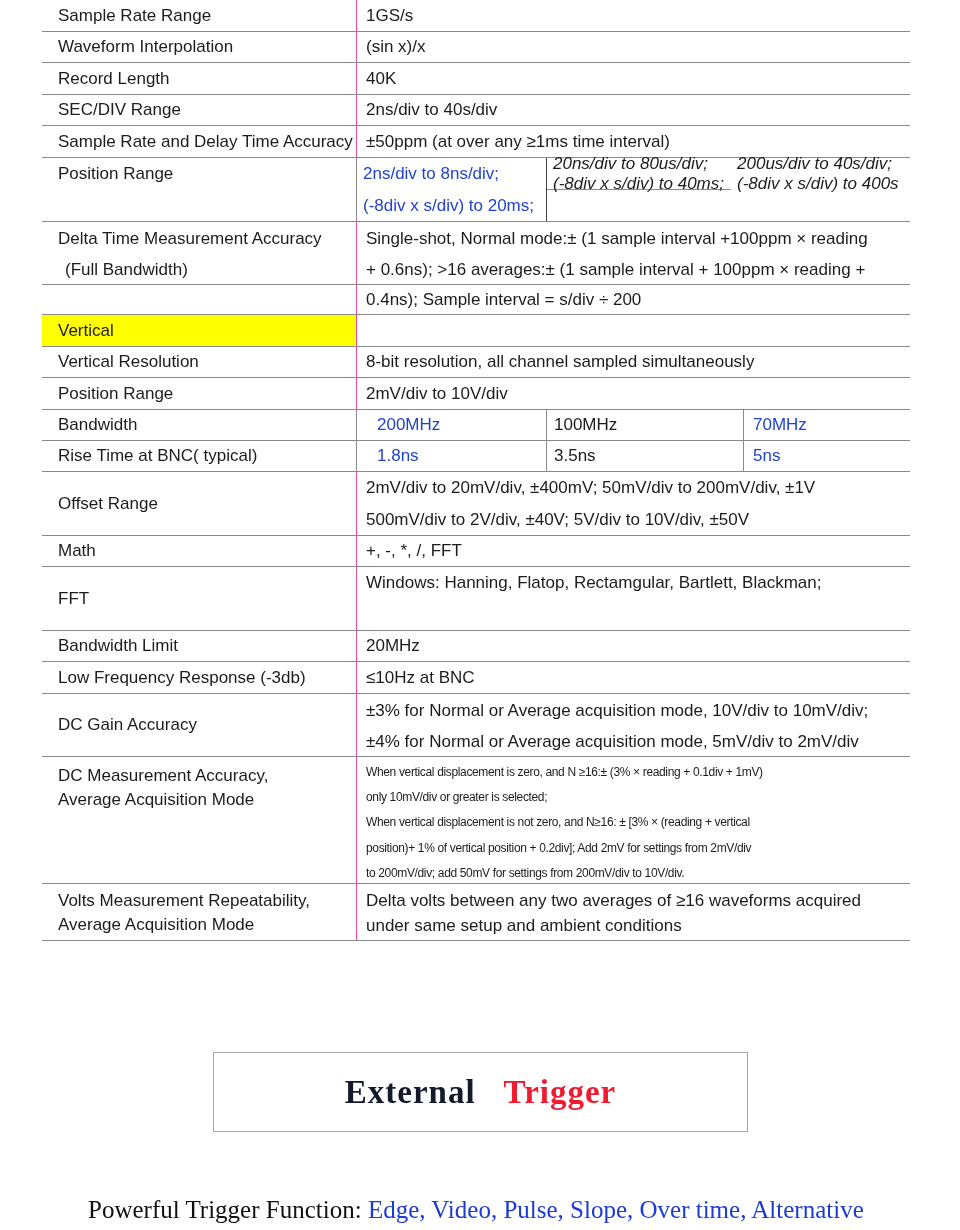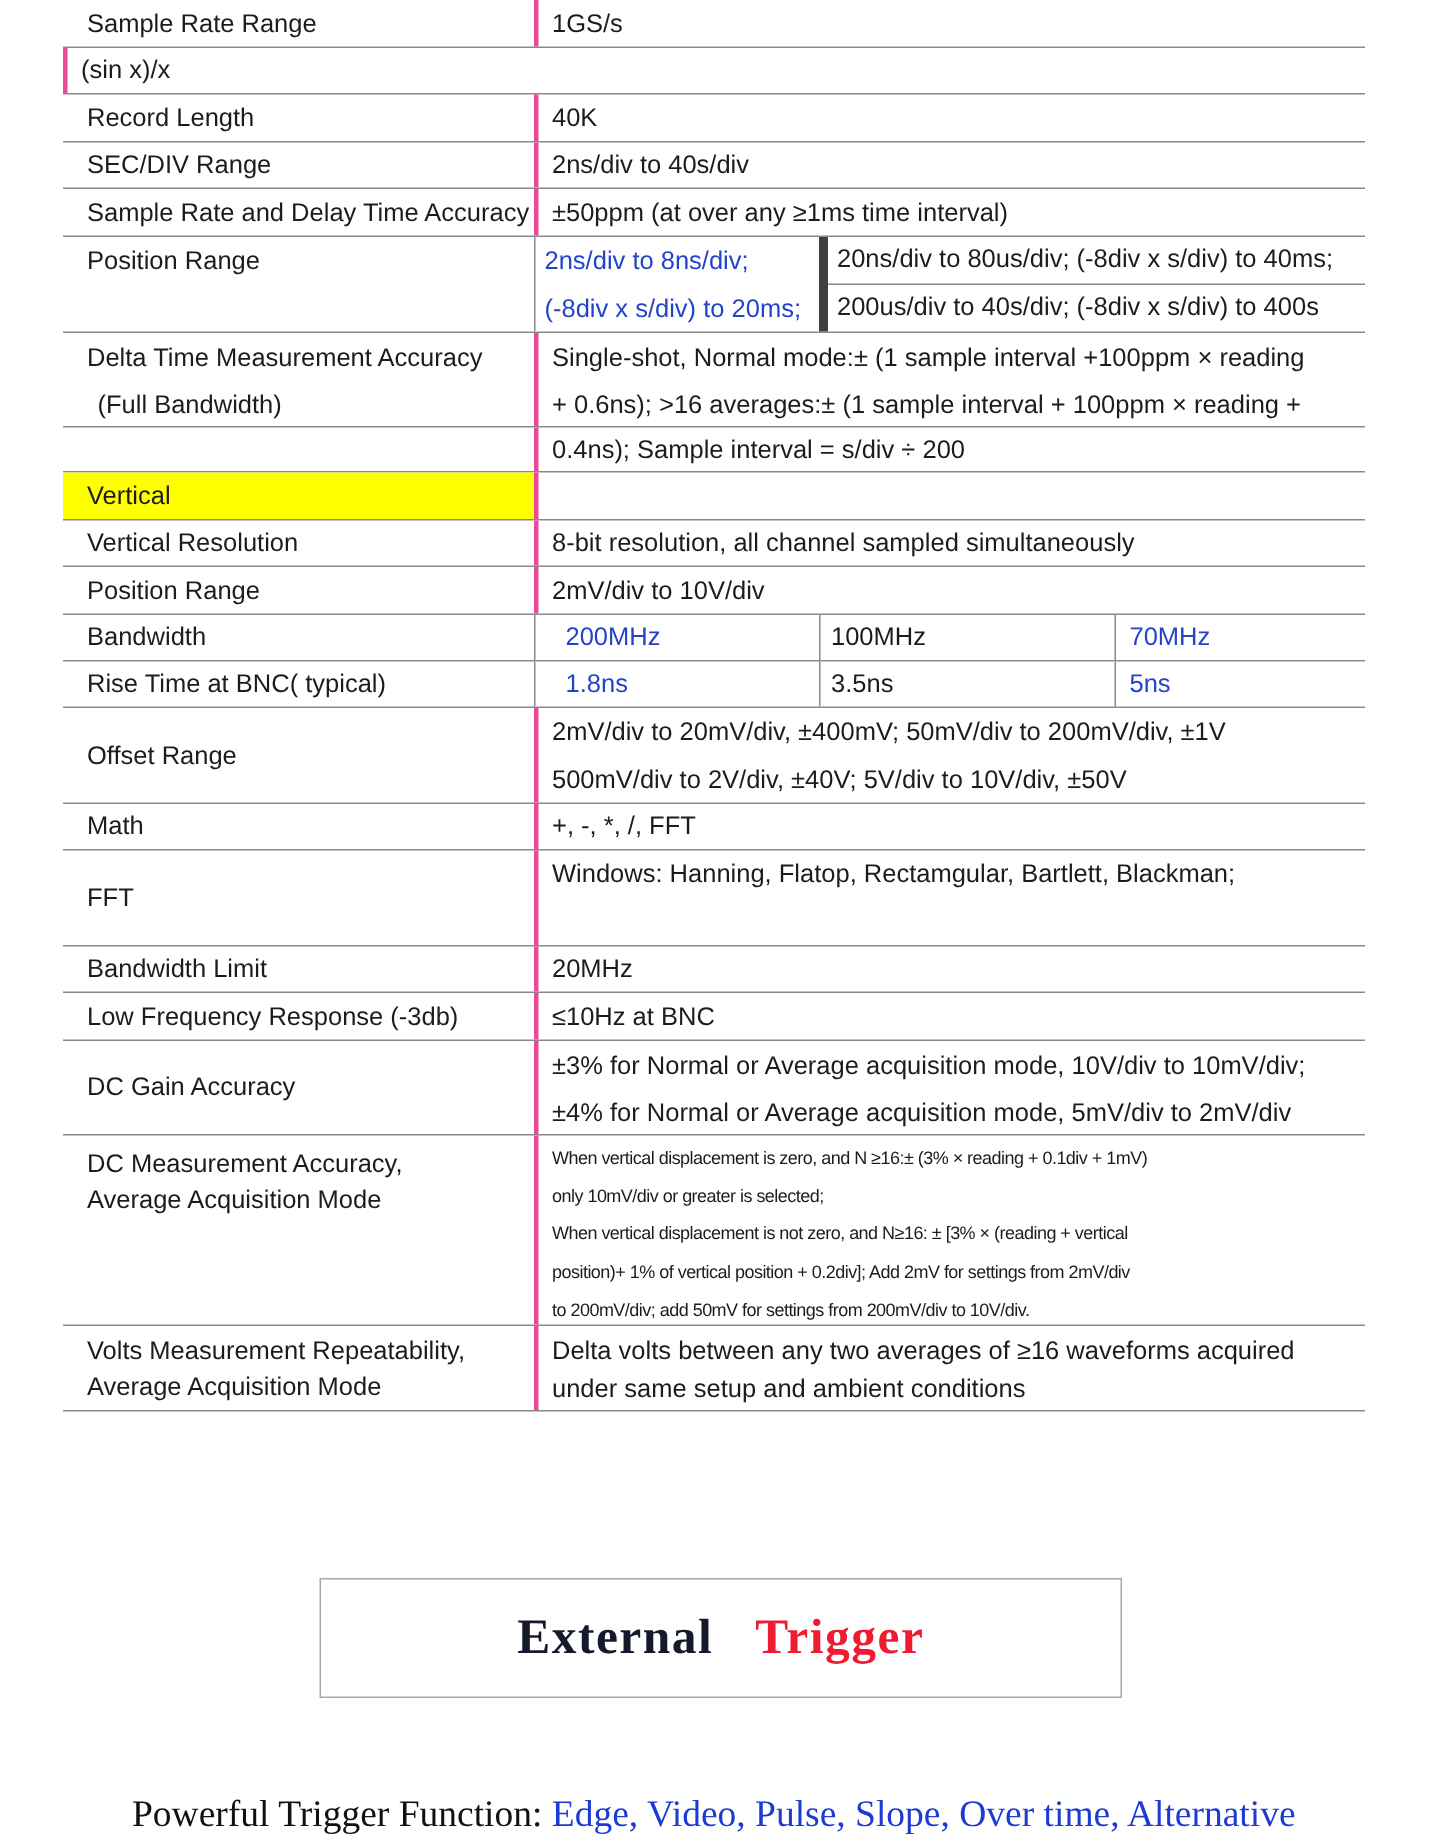--- a/index.html
+++ b/index.html
@@ -5,31 +5,31 @@
   * { margin:0; padding:0; box-sizing:border-box; }
   html,body { background:#ffffff; }
   .page {
     position:relative; width:960px; height:1230px; background:#ffffff;
     font-family:"Liberation Sans", "DejaVu Sans", sans-serif;
     color:#1c1c1c; overflow:hidden;
   }
   .spec-table { position:absolute; left:42px; top:0; width:868px; }
   .row { display:flex; border-bottom:1px solid #8a8a8a; font-size:17px; }
   .lc { width:314px; flex:none; padding-left:16px; display:flex; align-items:center; }
-  .vc { flex:1; border-left:3px solid #ec4899; padding-left:9px; display:flex; align-items:center; }
+  .vc { flex:1; border-left:1px solid #ec4899; padding-left:9px; display:flex; align-items:center; }
   .h32 { height:32px; } .h31 { height:31px; } .h30 { height:30px; }
   .h63 { height:63px; } .h64 { height:64px; } .h57 { height:57px; } .h127 { height:127px; }
   .ml { display:block; align-items:normal; }
   .blu { color:#2244c8; }
   .yellow-bg { background:#ffff00; }
   .indent { padding-left:7px; }
   
   .pr-mid { width:190px; flex:none; border-left:1px solid #8a8a8a; padding-left:6px;
             display:block; line-height:32px; }
-  .pr-right { flex:1; border-left:6px solid #404040; display:flex; flex-direction:column; }
+  .pr-right { flex:1; border-left:1px solid #404040; display:flex; flex-direction:row;font-style:italic; }
   .pr-right > div { height:32px; display:flex; align-items:center; padding-left:6px; }
   .pr-right > .pr-top { border-bottom:1px solid #8a8a8a; }
   
   .t1 { width:190px; flex:none; border-left:1px solid #8a8a8a; padding-left:20px; display:flex; align-items:center; }
   .t2 { width:197px; flex:none; border-left:1px solid #8a8a8a; padding-left:7px; display:flex; align-items:center; }
   .t3 { flex:1; border-left:1px solid #8a8a8a; padding-left:9px; display:flex; align-items:center; }
   
   .lh32 { line-height:32px; }
   .lh31 { line-height:31px; padding-top:1px; }
   .lab2 { display:block; line-height:24px; padding-top:7px; }
@@ -59,20 +59,21 @@
 <div class="page">
 
   <div class="spec-table">
 
     <div class="row h32">
       <div class="lc">Sample Rate Range</div>
       <div class="vc">1GS/s</div>
     </div>
 
     <div class="row h31">
+      <div class="lc">Waveform Interpolation</div>
       <div class="vc">(sin x)/x</div>
     </div>
 
     <div class="row h32">
       <div class="lc">Record Length</div>
       <div class="vc">40K</div>
     </div>
 
     <div class="row h31">
       <div class="lc">SEC/DIV Range</div>

